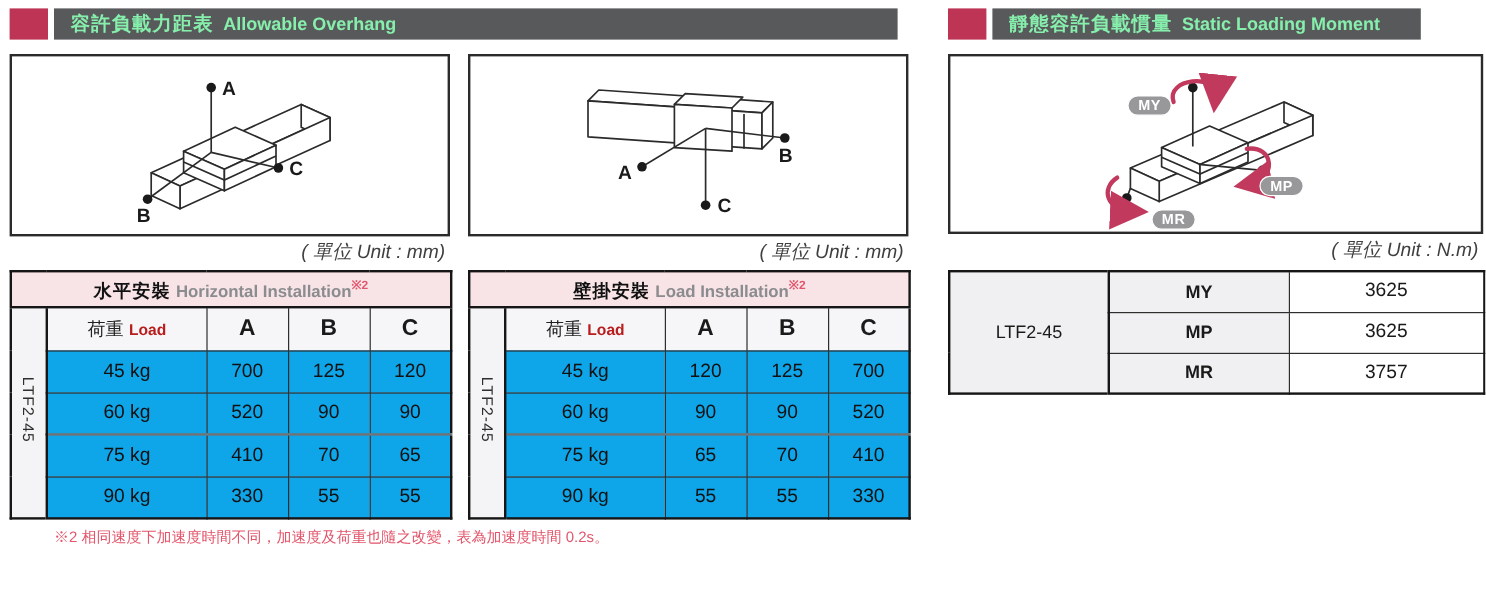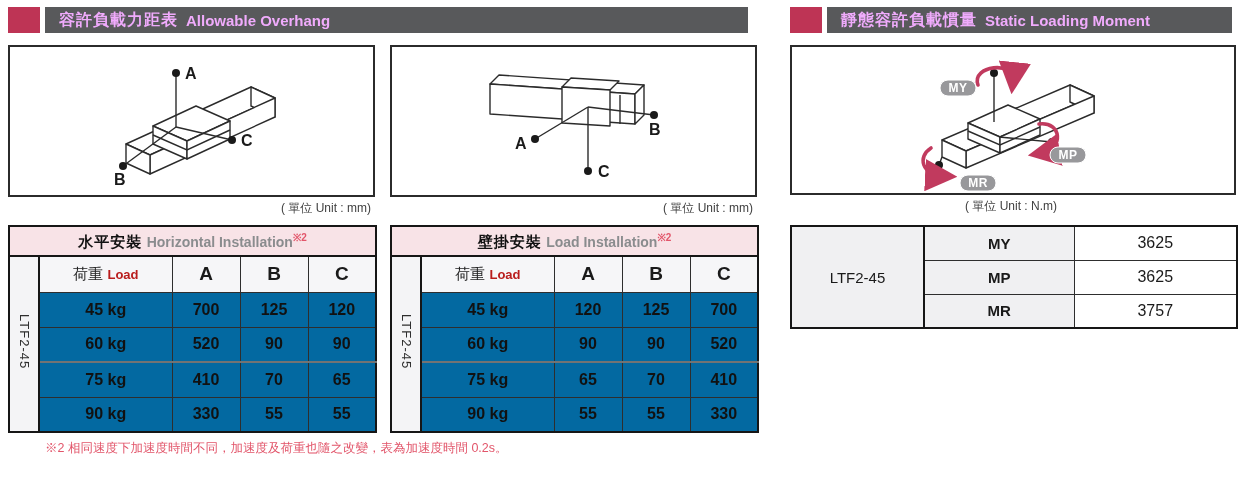--- a/index.html
+++ b/index.html
@@ -5,56 +5,56 @@
   * { margin:0; padding:0; box-sizing:border-box; }
   html,body { background:#ffffff; }
   .page {
     position:relative; width:1238px; height:497px; background:#fff;
     font-family:"Liberation Sans", sans-serif; color:#1a1a1a; overflow:hidden;
   }
   
   .section-header { position:absolute; height:26px; display:flex; }
   .accent-square { width:32px; height:26px; background:#BE3455; }
   .header-bar {
-    flex:1; margin-left:5px; background:#58595B; color:#f0abfc;
+    flex:1; margin-left:5px; background:#58595B; color:#86efac;
     display:flex; align-items:center; padding-left:14px; gap:8px; white-space:nowrap;
   }
   .header-bar .zh { font-size:16px; font-weight:bold; letter-spacing:1px; }
   .header-bar .en { font-size:15px; font-weight:bold; }
   
   .diagram-box { position:absolute; border:2px solid #2b2b2b; background:#fff; }
   .diagram-box svg { display:block; width:100%; height:100%; }
   .draw { fill:#fff; stroke:#2b2b2b; stroke-width:1.4; stroke-linejoin:round; }
   .leader { fill:none; stroke:#2b2b2b; stroke-width:1.4; }
   .dot { fill:#1a1a1a; stroke:none; }
   .diag-label { font-family:"Liberation Sans",sans-serif; font-size:16px; font-weight:bold; fill:#1a1a1a; }
   .moment-arc { fill:none; stroke:#C13A5E; stroke-width:3.6; stroke-linecap:round; }
   .pill { fill:#98989B; stroke:#fff; stroke-width:1; }
   .pill-text { font-family:"Liberation Sans",sans-serif; font-size:12px; font-weight:bold; fill:#fff; letter-spacing:.5px; }
   
-  .unit-label { position:absolute; font-size:12px; color:#3f3f3f; text-align:right; }
+  .unit-label { position:absolute; font-size:16px; color:#3f3f3f; text-align:right;font-style:italic; }
   
   table { border-collapse:collapse; table-layout:fixed; position:absolute; background:#fff; }
   td, th { border:1px solid #2e2e2e; text-align:center; vertical-align:middle; padding:0; }
   .otable { width:367px; border:2px solid #161616; }
   .otable td.banner {
     background:#F8E3E7; height:30px; border-bottom:2px solid #161616;
   }
   .banner .zh { font-size:15px; font-weight:bold; color:#111; letter-spacing:1px; }
   .banner .en { font-size:14px; font-weight:bold; color:#8A8C8E; }
   .banner sup { font-size:10px; color:#E2556A; font-weight:bold; }
   .model-cell { background:#F4F4F6; border-right:2px solid #161616; }
   .model-cell span {
     writing-mode:vertical-rl; display:inline-block; font-size:13px; color:#2e2e2e; letter-spacing:1px;
   }
   .hdr-row th { background:#F6F6F8; height:36px; }
   .hdr-load .zh { font-size:15px; font-weight:normal; color:#222; }
   .hdr-load .en { font-size:13px; font-weight:bold; color:#b91c1c; }
   .hdr-abc { font-size:19px; font-weight:bold; color:#1a1a1a; }
-  .data-row td { height:35px; font-size:16px; color:#111; background:#0369a1;font-weight:bold; }
+  .data-row td { height:35px; font-size:16px; color:#111; background:#0ea5e9; }
   tr.divider td { border-top:2px solid #737373;margin-left:48px; }
   
   .mtable { width:446px; border:2px solid #161616; }
   .mtable td { height:34px; }
   .mtable .m-model { background:#F0F0F2; font-size:15px; color:#1a1a1a; border-right:2px solid #161616; }
   .mtable .m-label { background:#F0F0F2; font-size:15px; font-weight:bold; }
   .mtable .m-value { background:#fff; font-size:16px; }
   
   .footnote { position:absolute; left:8px; top:440px; }
   .fn-zh { color:#E2556A; font-size:12.5px; line-height:16px;margin-left:37px; }
@@ -66,21 +66,21 @@
 <div class="page">
 
   <div class="section-header" style="left:8px; top:7px; width:740px;">
     <div class="accent-square"></div>
     <div class="header-bar">
       <span class="zh">容許負載力距表</span>
       <span class="en">Allowable Overhang</span>
     </div>
   </div>
 
-  <div class="section-header" style="left:790px; top:7px; width:442px;">
+  <div class="section-header" style="left:790px; top:7px; width:394px;">
     <div class="accent-square"></div>
     <div class="header-bar">
       <span class="zh">靜態容許負載慣量</span>
       <span class="en">Static Loading Moment</span>
     </div>
   </div>
 
   <div class="diagram-box" style="left:8px; top:45px; width:367px; height:152px;">
     <svg viewBox="0 0 363 148">
 
@@ -168,21 +168,21 @@
       </g>
       <g>
         <rect class="pill" x="168" y="128" width="36" height="16" rx="8"></rect>
         <text class="pill-text" x="186" y="140" text-anchor="middle">MR</text>
       </g>
     </svg>
   </div>
 
   <div class="unit-label" style="left:8px; top:200px; width:363px;">( 單位 Unit : mm)</div>
   <div class="unit-label" style="left:390px; top:200px; width:363px;">( 單位 Unit : mm)</div>
-  <div class="unit-label" style="left:790px; top:198px; width:442px;text-align:center;">( 單位 Unit : N.m)</div>
+  <div class="unit-label" style="left:790px; top:198px; width:442px;">( 單位 Unit : N.m)</div>
 
   <table class="otable" style="left:8px; top:225px;">
     <colgroup>
         <col style="width:30px">
         <col style="width:133px">
         <col style="width:68px">
         <col style="width:68px">
         <col style="width:68px">
       </colgroup>
     <tbody>

